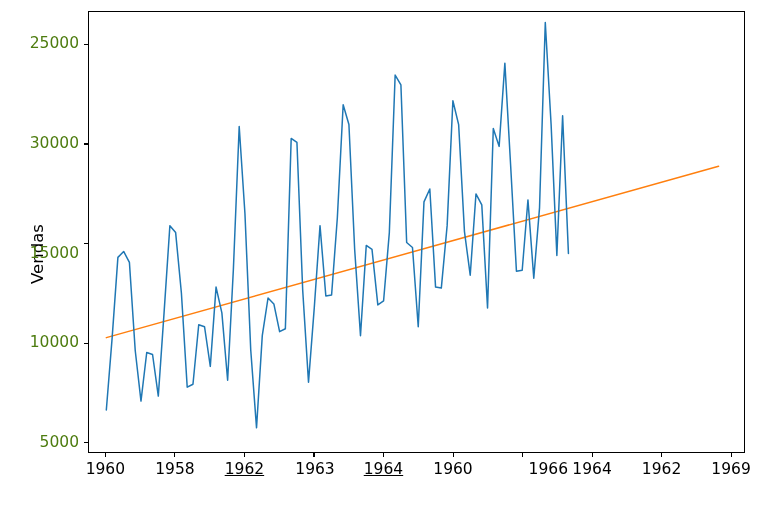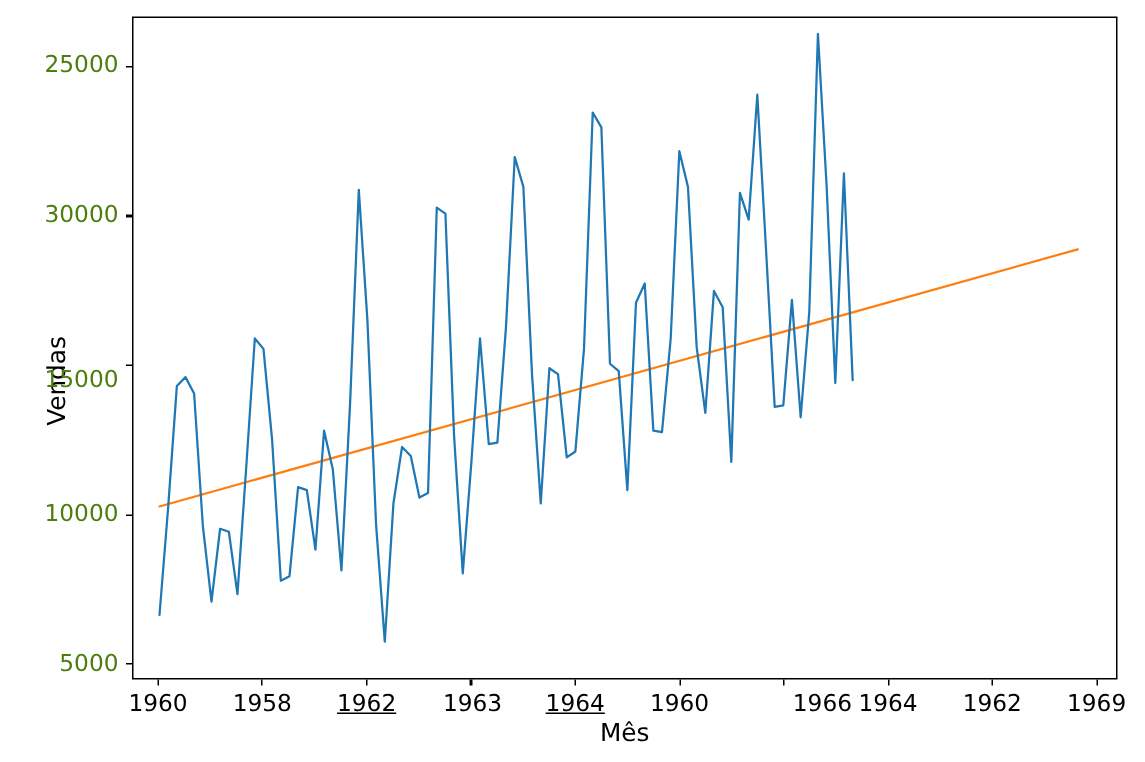--- a/index.html
+++ b/index.html
@@ -137,15 +137,14 @@
       <div class="xtick-mark" style="left: 522.024px; top: 453px;"></div>
       <div class="xtick-label" style="left: 488px; width: 80px; top: 462px; text-align: right;">1966</div>
       <div class="xtick-mark" style="left: 591.548px; top: 453px;"></div>
       <div class="xtick-label" style="left: 552.048px; width: 80px; top: 462px;">1964</div>
       <div class="xtick-mark" style="left: 661.071px; top: 453px;"></div>
       <div class="xtick-label" style="left: 621.571px; width: 80px; top: 462px;">1962</div>
       <div class="xtick-mark" style="left: 730.595px; top: 453px;"></div>
       <div class="xtick-label" style="left: 691.095px; width: 80px; top: 462px;">1969</div>
     </div>
 
-  <div id="xlabel">Mês</div>
 
 </div>
 
 </body></html>

